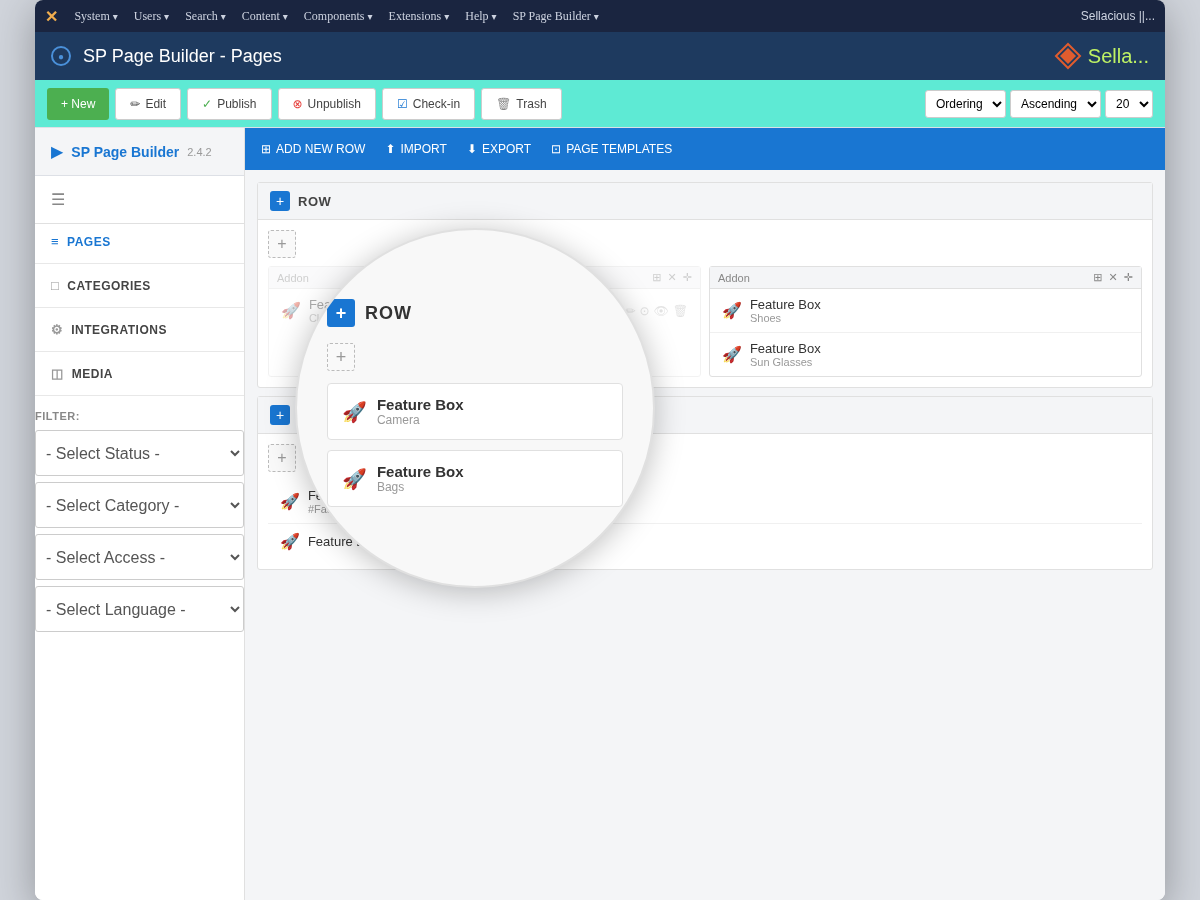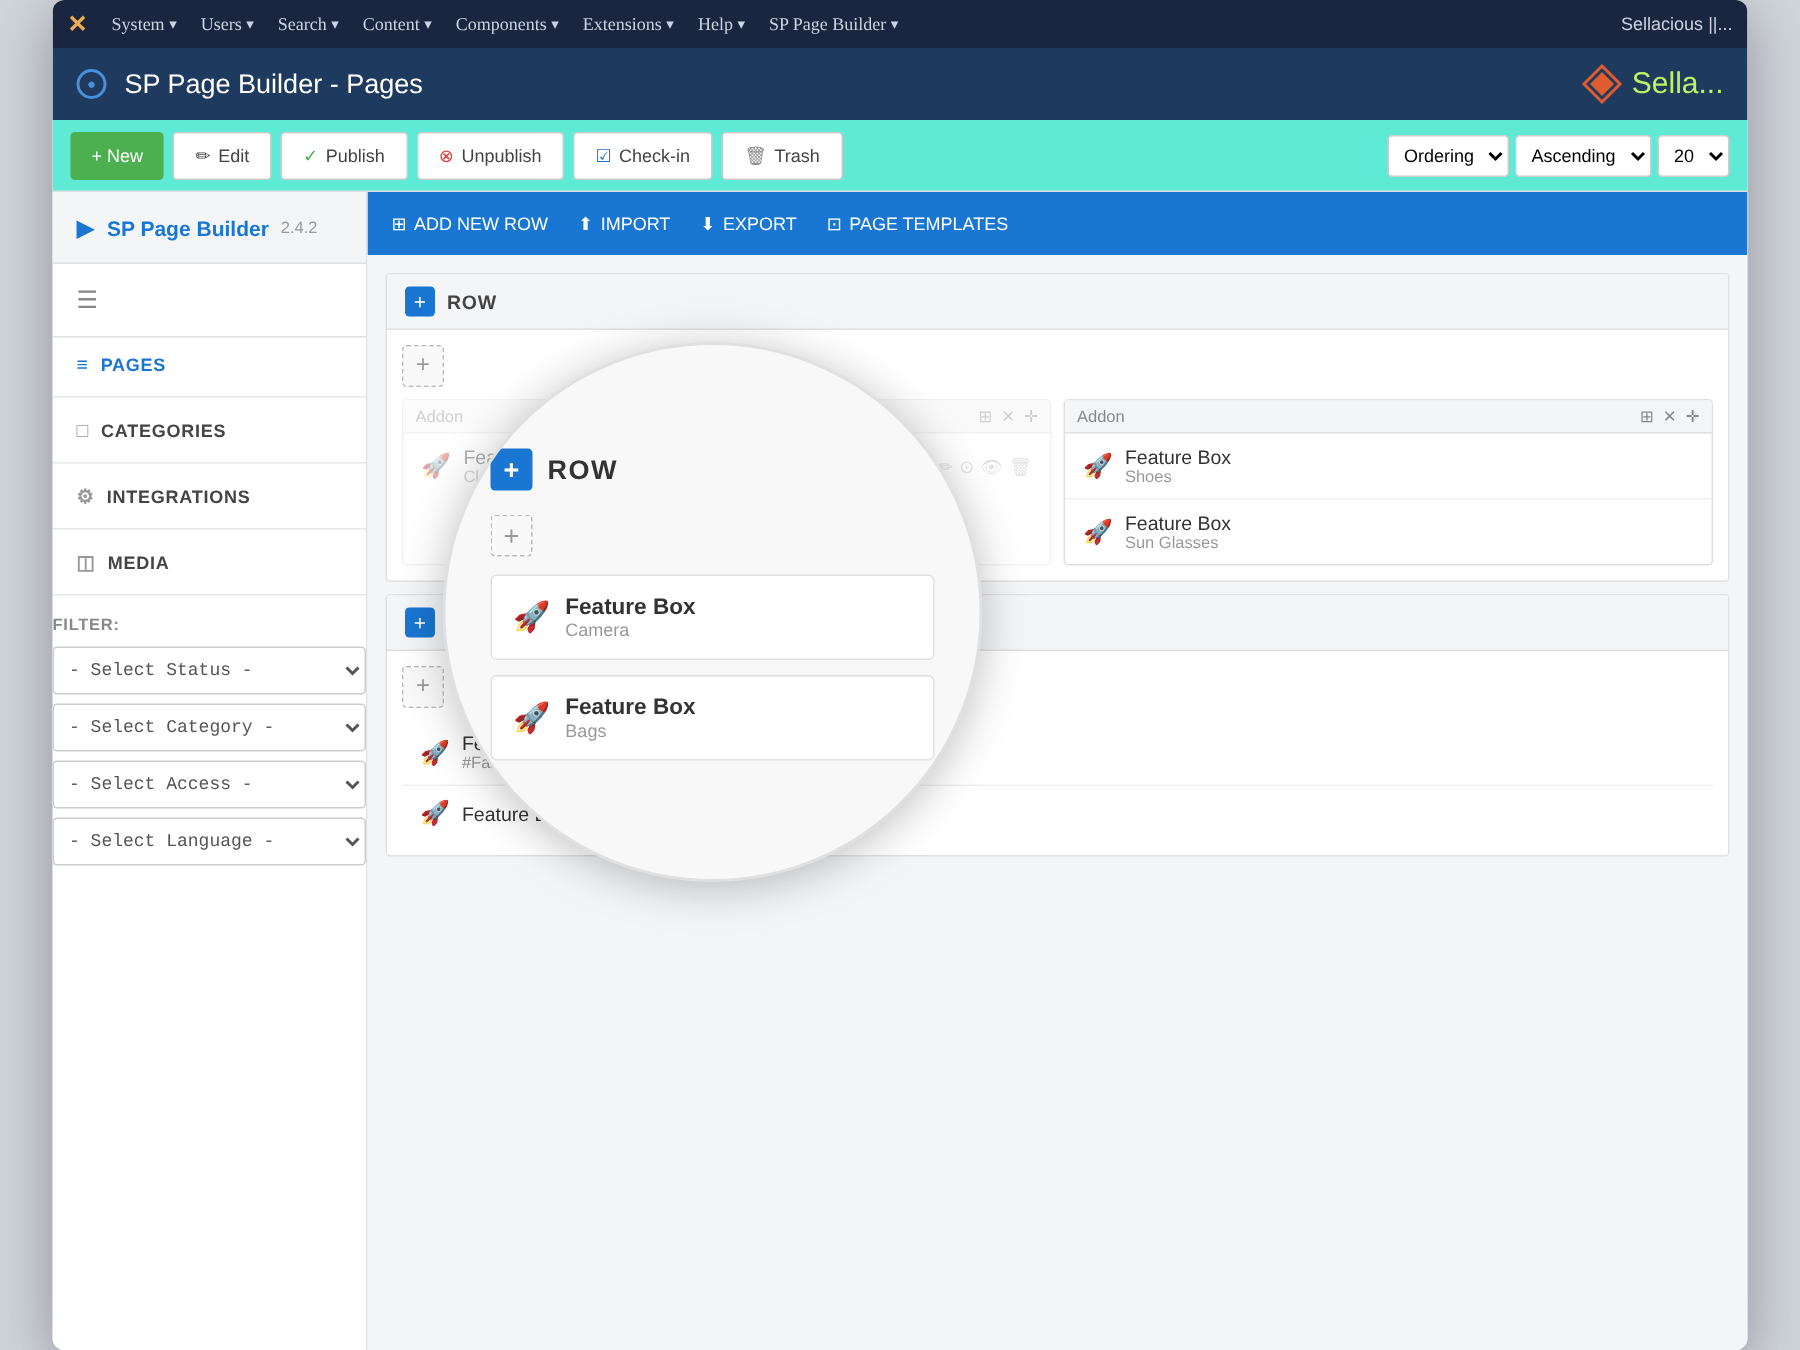--- a/index.html
+++ b/index.html
@@ -210,29 +210,28 @@
     .filter-section { padding: 10px 0; }
     .filter-label {
       font-size: 11px;
       color: #888;
       font-weight: 600;
       letter-spacing: 0.5px;
       margin-bottom: 8px;
     }
     .filter-select {
       width: 100%;
-      height: 32px;
+      height: 46px;
       border: 1px solid #ccc;
       border-radius: 3px;
-      font-size: 12px;
+      font-size: 16px;
       color: #555;
       margin-bottom: 6px;
       padding: 0 6px;
       background: #fff;
-      font-family: Liberation Mono, monospace;
     }
 
     
     .content-area {
       flex: 1;
       overflow-y: auto;
       background: #f4f5f7;
       position: relative;
     }
 

